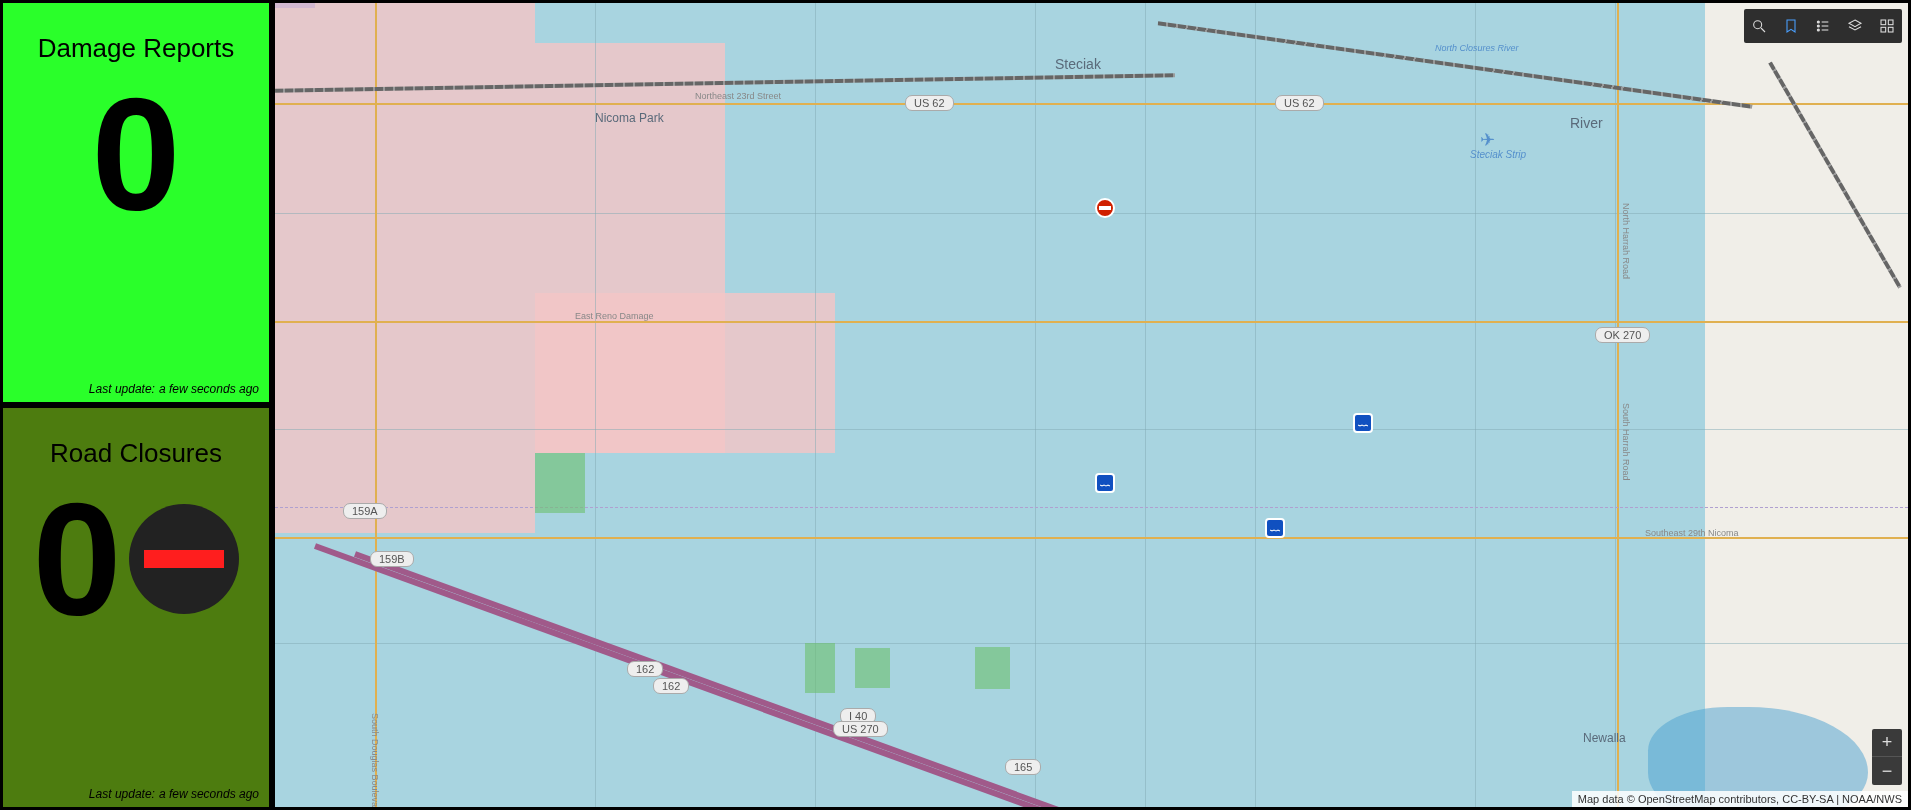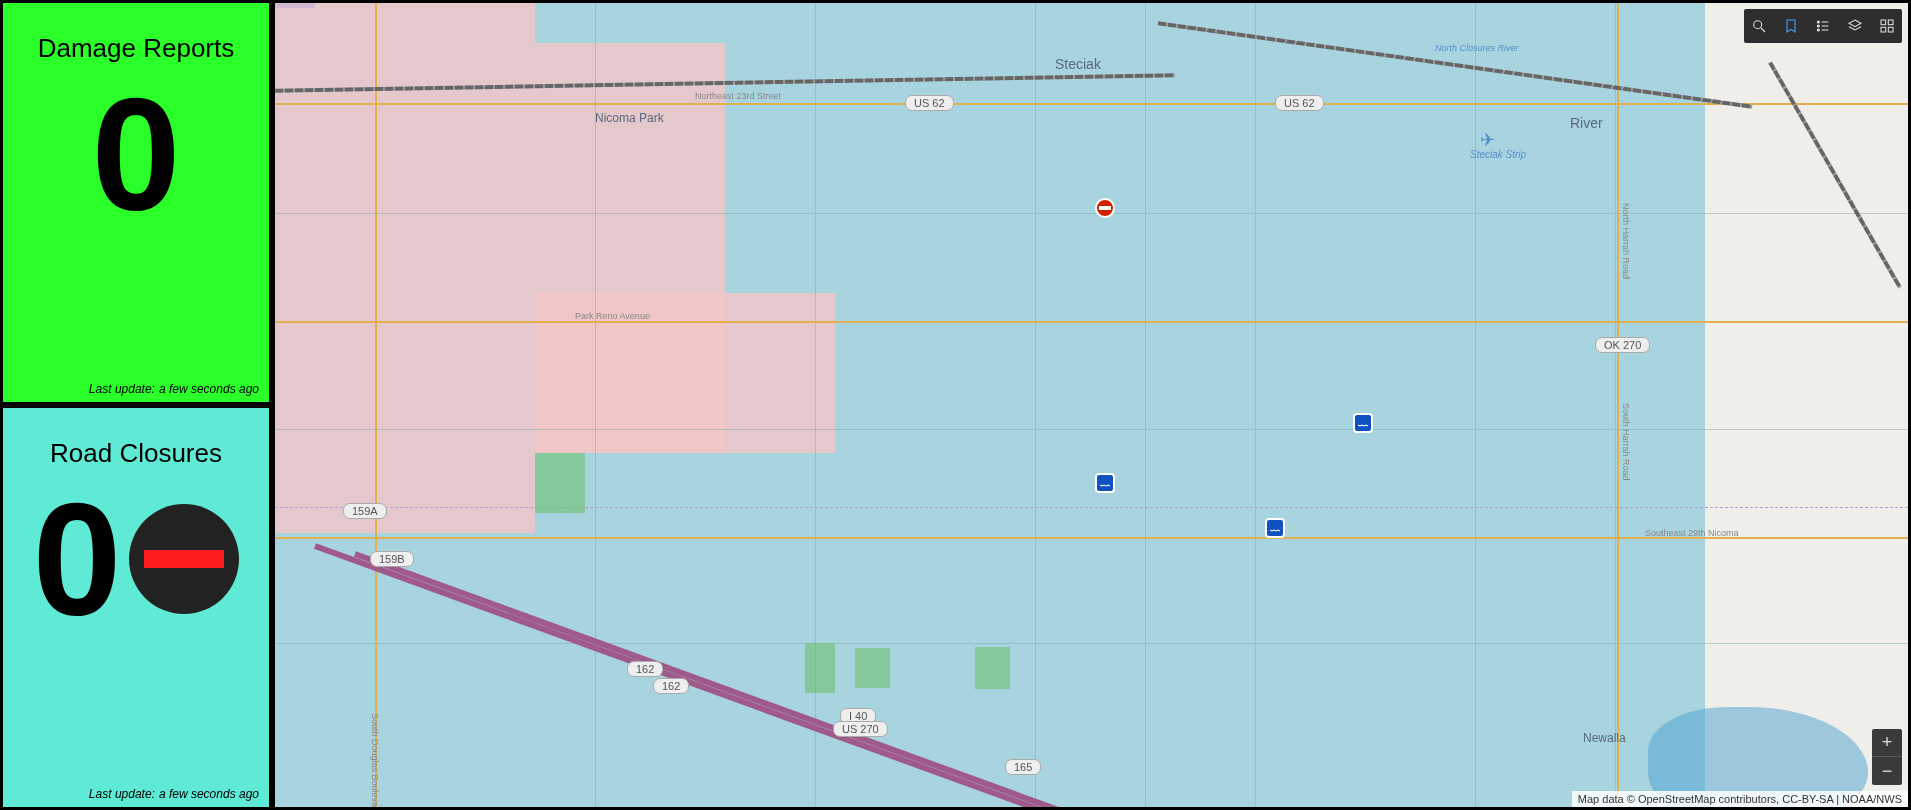--- a/index.html
+++ b/index.html
@@ -1,21 +1,21 @@
 <!DOCTYPE html>
 <html><head>
 <meta charset="utf-8">
 <style>
   * { box-sizing: border-box; margin: 0; padding: 0; }
   html, body { width: 100%; height: 100%; font-family: Arial, Helvetica, sans-serif; overflow: hidden; background: #000; }
   .app { display: flex; width: 1911px; height: 810px; background: #000; }
   .sidebar { width: 272px; height: 100%; display: flex; flex-direction: column; }
   .panel { flex: 1; border: 3px solid #000; position: relative; display: flex; flex-direction: column; align-items: center; justify-content: flex-start; padding-top: 30px; }
   .panel-green { background: #2aff2a; }
-  .panel-red { background: #5eead4; }
+  .panel-red { background: #4d7c0f; }
   .panel-title { font-size: 26px; font-weight: 400; color: #000; text-align: center; margin-bottom: 10px; }
   .panel-value { font-size: 160px; font-weight: 700; color: #000; line-height: 1; }
   .panel-value-row { display: flex; align-items: center; gap: 8px; }
   .closure-icon { width: 110px; height: 110px; border-radius: 50%; background: #222; display: flex; align-items: center; justify-content: center; }
   .closure-icon .bar { width: 80px; height: 18px; background: #ff1e1e; }
   .panel-footer { position: absolute; bottom: 6px; right: 10px; font-style: italic; font-size: 12px; color: #000; display: flex; gap: 4px; }
   .map-area { flex: 1; height: 100%; position: relative; border: 3px solid #000; overflow: hidden; }
   .map-bg { position: absolute; inset: 0; background: #a8d4e0; }
   .pink-zone { position: absolute; background: #f3c6c6; opacity: 0.82; }
   .road-h { position: absolute; height: 2px; background: #e0b050; left: 0; right: 0; }
@@ -122,30 +122,30 @@
     <div class="green-patch" style="left:260px;top:450px;width:50px;height:60px"></div>
 
     <div class="water" style="right:40px; bottom:-20px; width:220px; height:120px"></div>
 
     <div class="place-label big" style="left:780px; top:53px">Steciak</div>
     <div class="place-label" style="left:320px; top:108px">Nicoma Park</div>
     <div class="place-label big" style="left:1295px; top:112px">River</div>
     <div class="place-label" style="left:1308px; top:728px">Newalla</div>
 
     <div class="street-label" style="left:420px; top:88px">Northeast 23rd Street</div>
-    <div class="street-label" style="left:300px; top:308px">Park Reno Avenue</div>
+    <div class="street-label" style="left:300px; top:308px">East Reno Damage</div>
     <div class="street-label" style="left:1370px; top:525px">Southeast 29th Nicoma</div>
     <div class="street-label" style="left:1346px; top:200px; writing-mode:vertical-rl">North Harrah Road</div>
     <div class="street-label" style="left:1346px; top:400px; writing-mode:vertical-rl">South Harrah Road</div>
     <div class="street-label" style="left:95px; top:710px; writing-mode:vertical-rl">South Douglas Boulevard</div>
     <div class="street-label" style="left:1160px; top:40px; font-style:italic; color:#5590cc">North Closures River</div>
 
     <div class="shield" style="left:630px; top:92px">US 62</div>
     <div class="shield" style="left:1000px; top:92px">US 62</div>
-    <div class="shield" style="left:1320px; top:334px">OK 270</div>
+    <div class="shield" style="left:1320px; top:324px">OK 270</div>
     <div class="shield" style="left:565px; top:705px">I 40</div>
     <div class="shield" style="left:558px; top:718px">US 270</div>
     <div class="shield" style="left:730px; top:756px">165</div>
     <div class="shield" style="left:378px; top:675px">162</div>
     <div class="shield" style="left:352px; top:658px">162</div>
     <div class="shield" style="left:68px; top:500px">159A</div>
     <div class="shield" style="left:95px; top:548px">159B</div>
 
     <div class="airport-icon" style="left:1205px; top:126px">✈</div>
     <div class="airport-label" style="left:1195px; top:146px">Steciak Strip</div>

